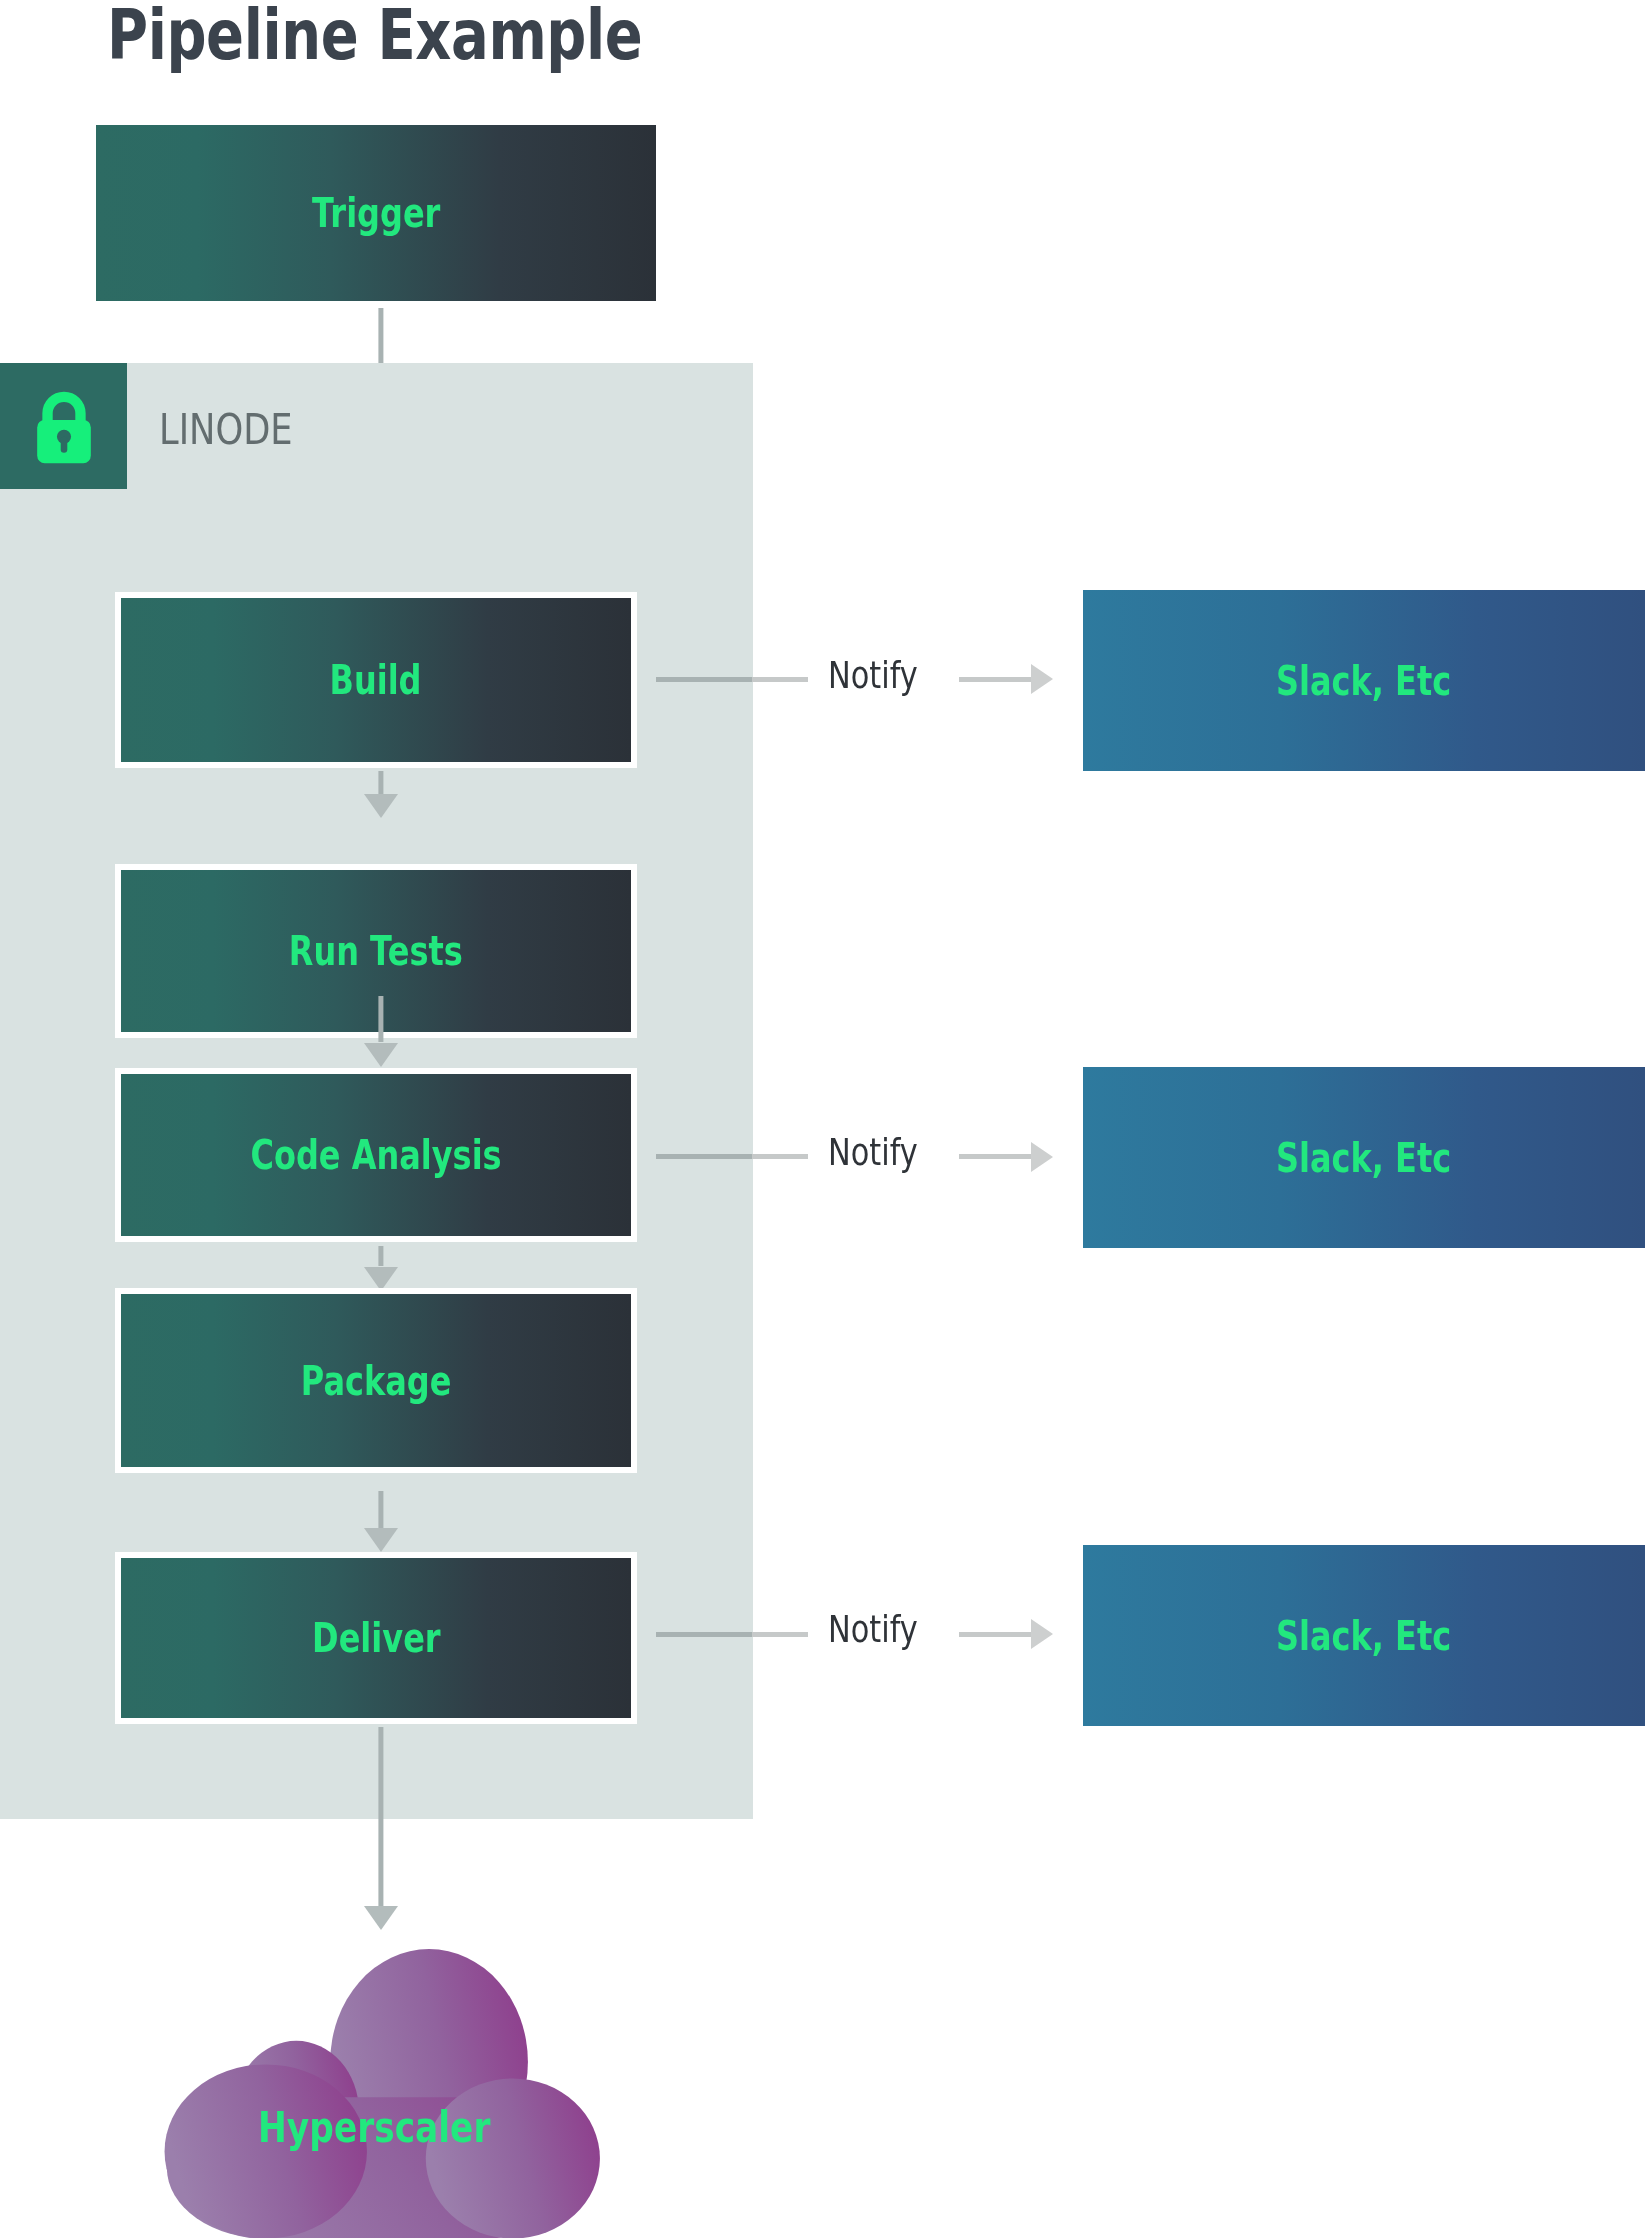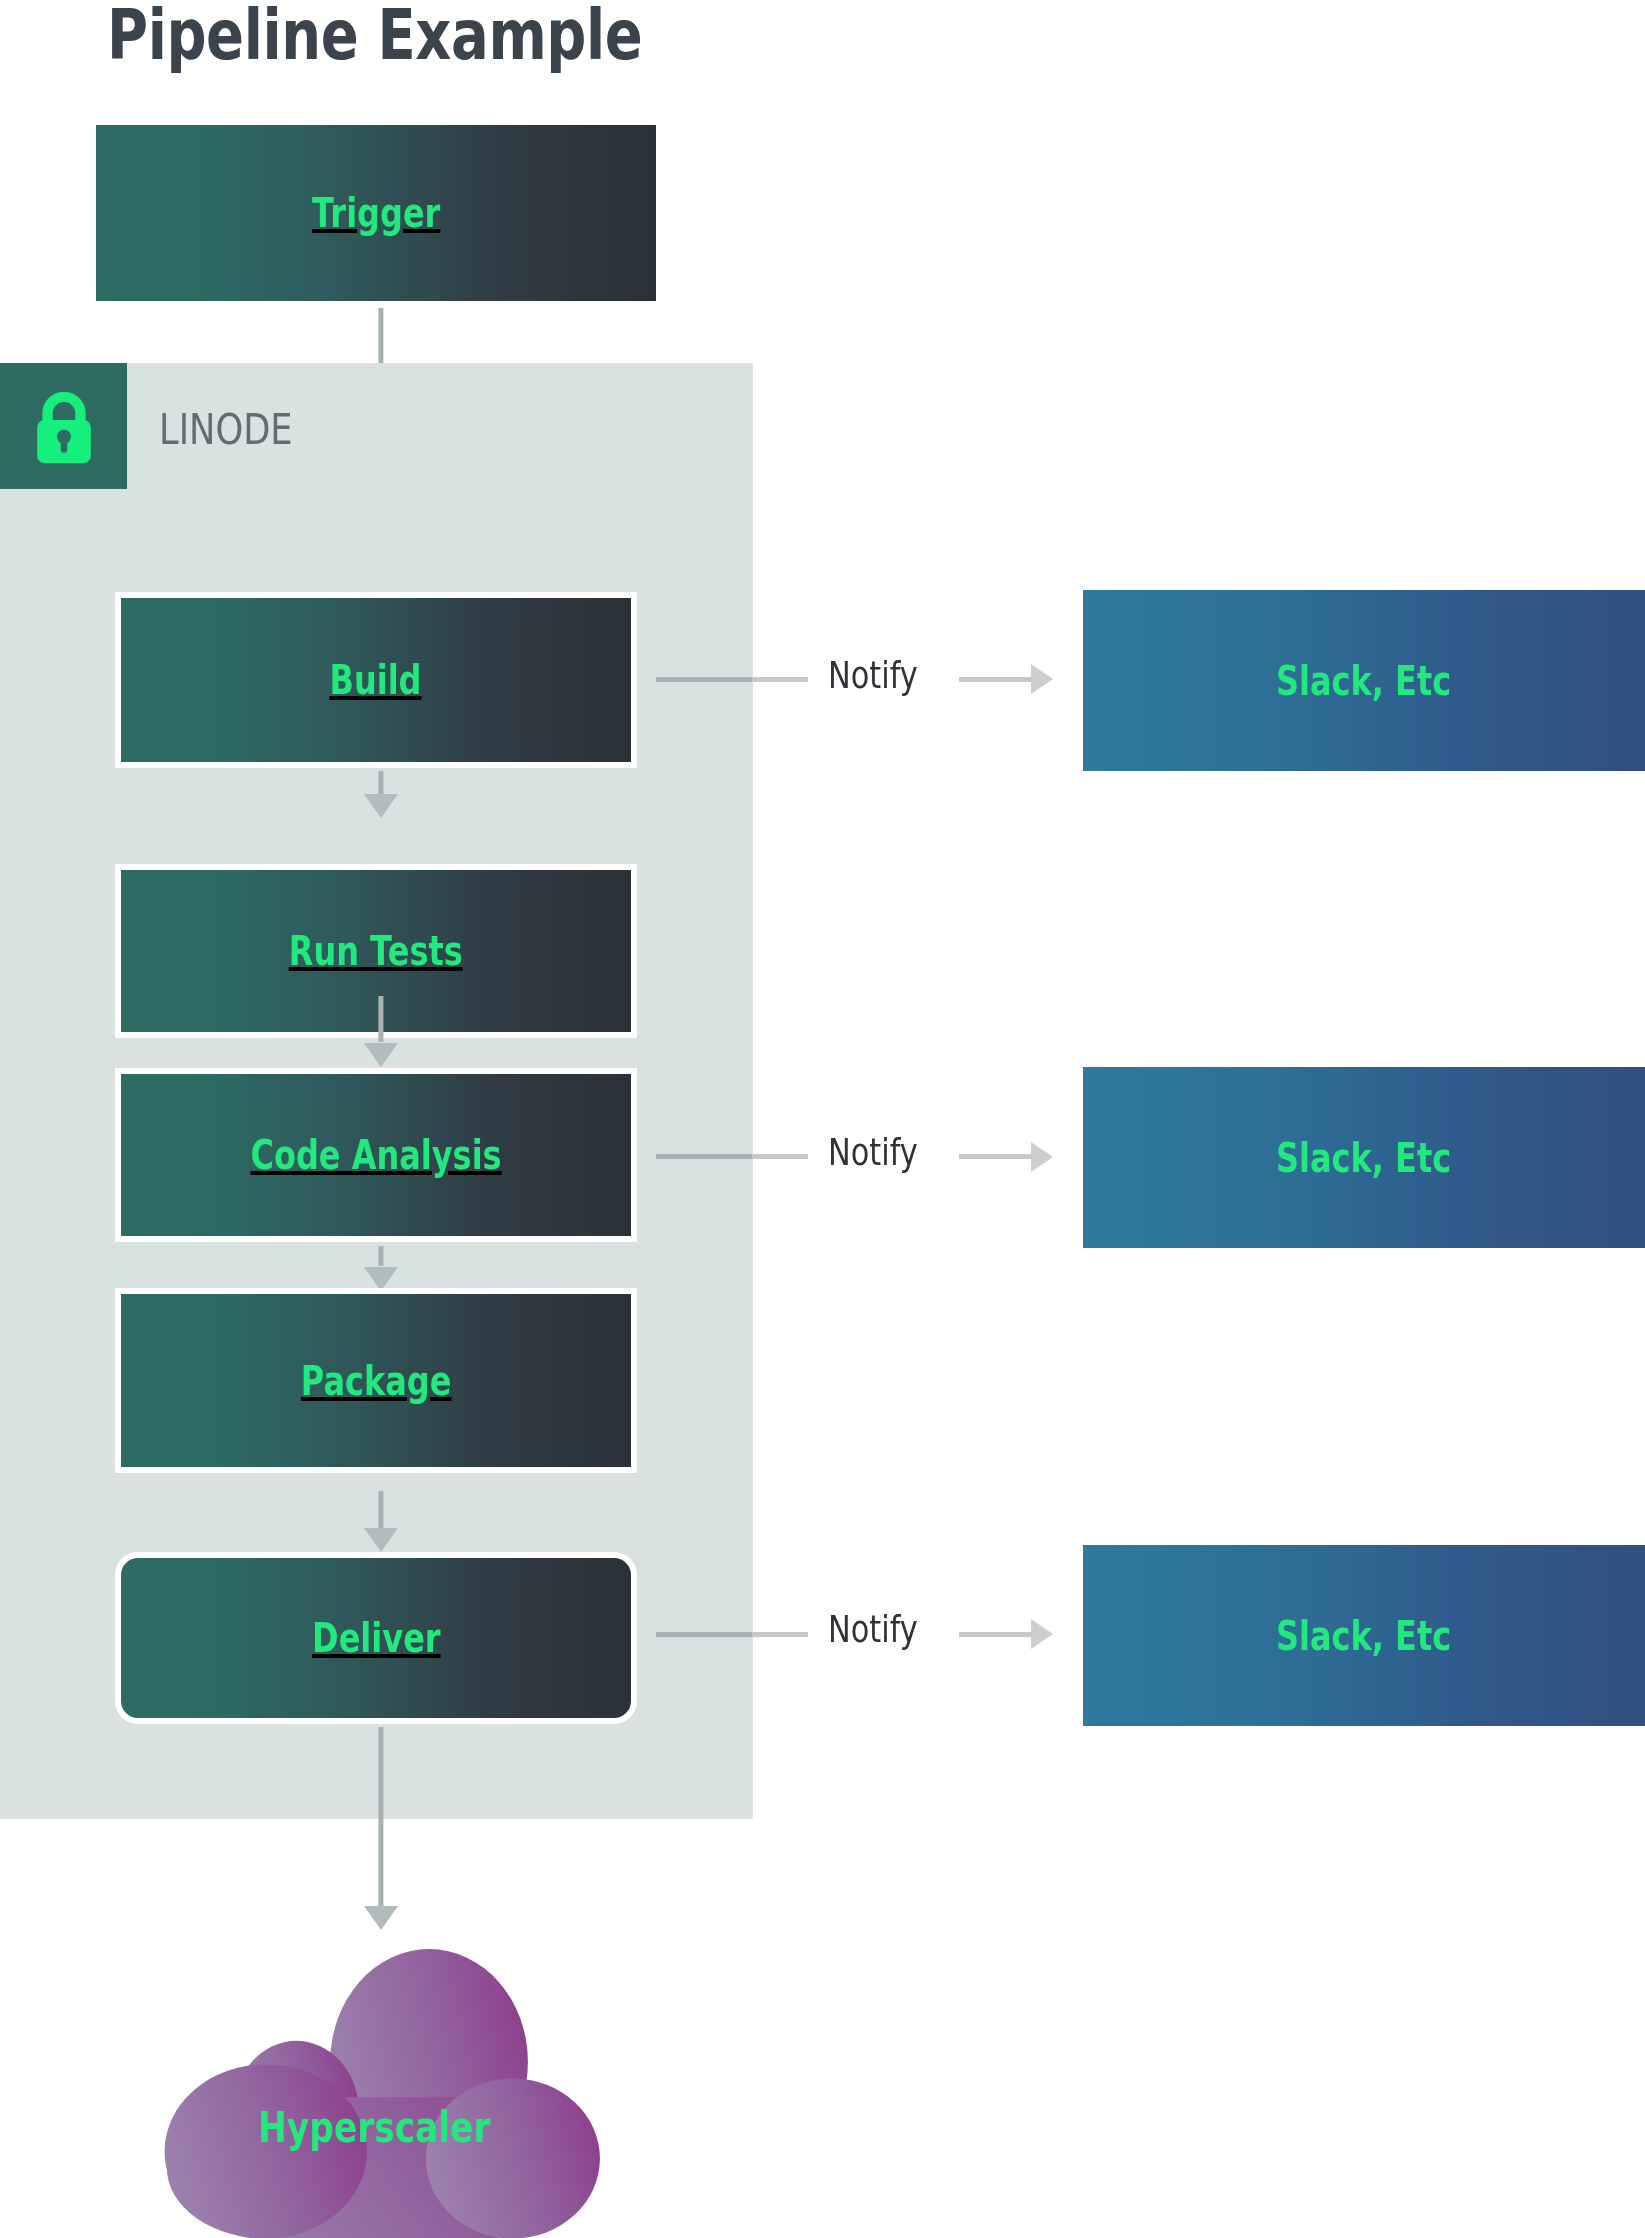--- a/index.html
+++ b/index.html
@@ -82,21 +82,20 @@
     font-size: 40px;
     font-weight: 700;
     color: #22e87e;
     font-family: "DejaVu Sans", sans-serif;
     transform: scaleX(0.80);
     white-space: nowrap;
     line-height: 1;
   }
   .node.dark {
     background: linear-gradient(90deg, #2d6b63 0%, #2c6a64 18%, #2f5a5b 42%, #303c45 72%, #2b3138 100%);
-    text-decoration: underline;
   }
   .node.stage {
     border: 6.1px solid #ffffff;
   }
   .node.blue {
     background: linear-gradient(90deg, #2e7a9e 0%, #2d6f97 35%, #30598a 70%, #30507f 100%);
     align-items: center;
   }
 
   
@@ -228,21 +227,21 @@
 
   <div class="node dark stage" style="left:115px; top:1288px; width:522px; height:185px;">
     <span class="node-label">Package</span>
   </div>
 
   <div class="v-arrow" style="left:362px; top:1491px; width:38px; height:61px;">
     <div class="shaft" style="height:37px;"></div>
     <div class="head"></div>
   </div>
 
-  <div class="node dark stage" style="left:115px; top:1552px; width:522px; height:172px;border-radius:23px;">
+  <div class="node dark stage" style="left:115px; top:1552px; width:522px; height:172px;">
     <span class="node-label">Deliver</span>
   </div>
 
   <div class="v-arrow" style="left:362px; top:1727px; width:38px; height:203px;">
     <div class="shaft" style="height:179px;"></div>
     <div class="head"></div>
   </div>
 
   <div class="h-seg shaded" style="left:656px; top:677px; width:136px;"></div>
   <div class="h-seg" style="left:752px; top:677px; width:56px;"></div>

